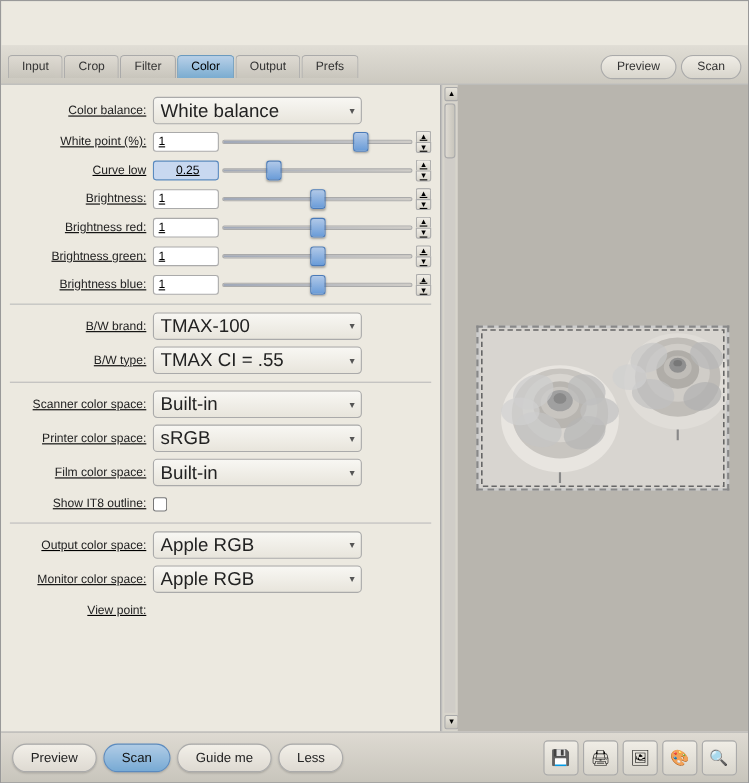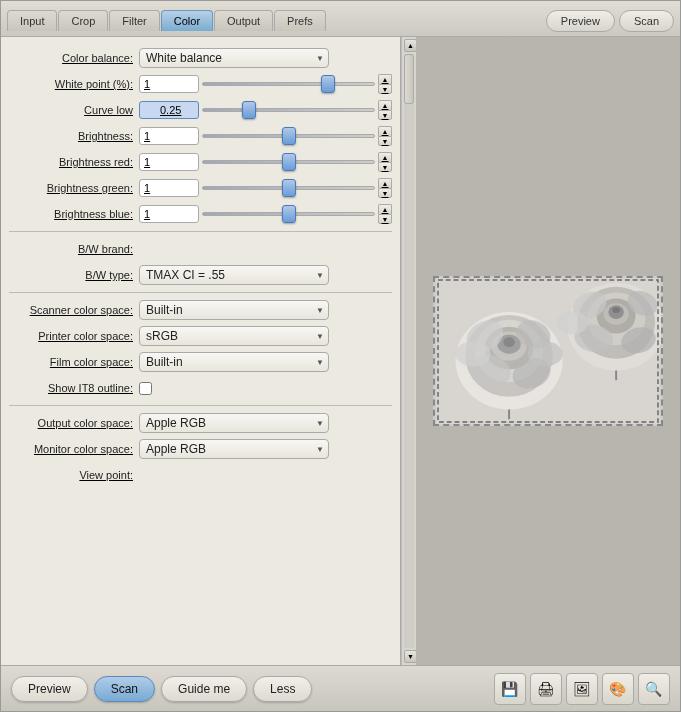--- a/index.html
+++ b/index.html
@@ -23,20 +23,21 @@
 
     
     .tab-bar {
       display: flex;
       align-items: center;
       background: linear-gradient(to bottom, #e0ddd5, #ccc9c0);
       border-bottom: 1px solid #aaa;
       padding: 4px 6px 0 6px;
       height: 36px;
       justify-content: space-between;
+      margin-top: 40px;
     }
 
     .tabs-left {
       display: flex;
       gap: 1px;
     }
 
     .tab {
       padding: 4px 12px;
       border: 1px solid #aaa;
@@ -127,21 +128,21 @@
       color: #555;
     }
 
     .select-wrapper select {
       appearance: none;
       -webkit-appearance: none;
       background: linear-gradient(to bottom, #f8f7f3, #e8e5dc);
       border: 1px solid #aaa;
       border-radius: 4px;
       padding: 2px 20px 2px 6px;
-      font-size: 12px;
+      font-size: 17px;
       color: #222;
       width: 190px;
       cursor: pointer;
     }
 
     
     .num-input {
       width: 60px;
       border: 1px solid #aaa;
       border-radius: 3px;
@@ -451,20 +452,29 @@
             <button class="stepper-btn">▼</button>
           </div>
         </div>
       </div>
 
       <div class="divider"></div>
 
 
       <div class="form-row">
         <span class="form-label">B/W brand:</span>
+        <div class="form-control">
+          <div class="select-wrapper">
+            <select>
+              <option>TMAX-100</option>
+              <option>TMAX-400</option>
+              <option>TRI-X</option>
+            </select>
+          </div>
+        </div>
       </div>
 
       <div class="form-row">
         <span class="form-label">B/W type:</span>
         <div class="form-control">
           <div class="select-wrapper">
             <select>
               <option>TMAX CI = .55</option>
               <option>TMAX CI = .65</option>
             </select>

